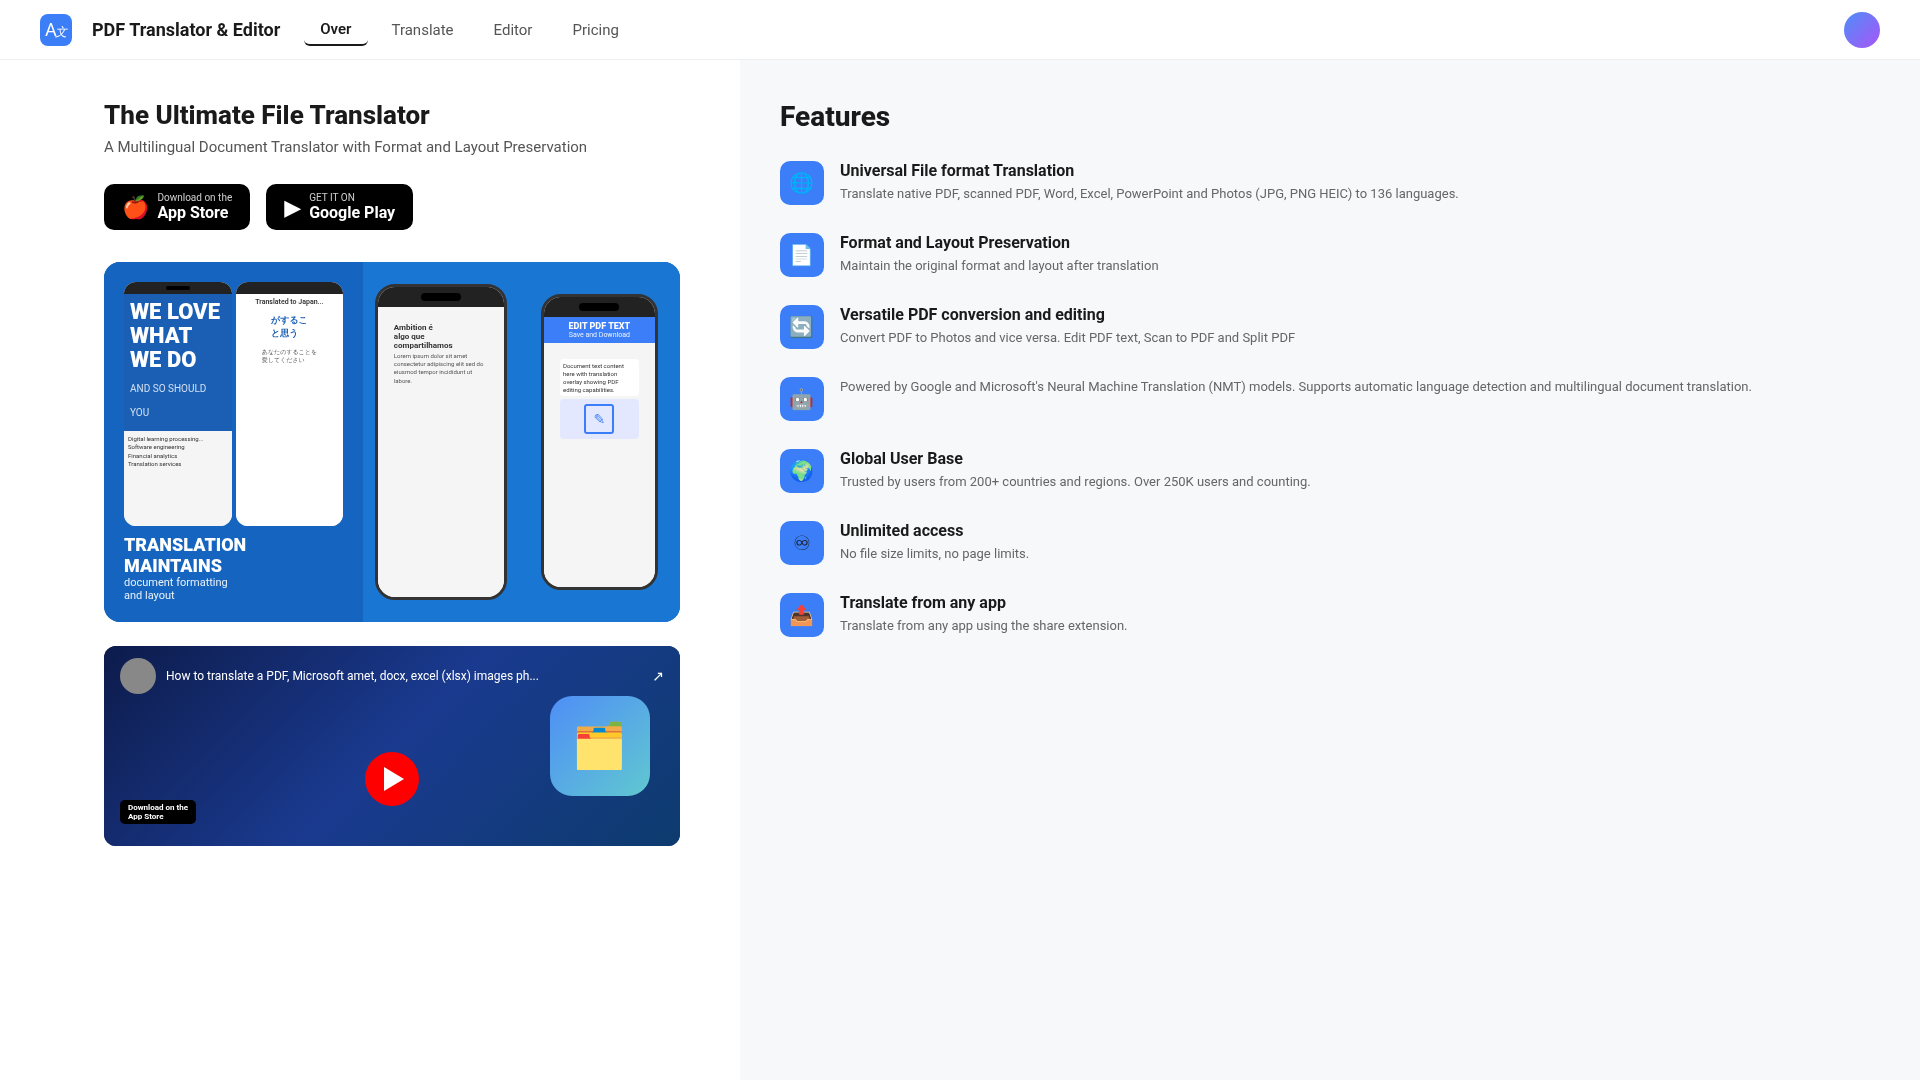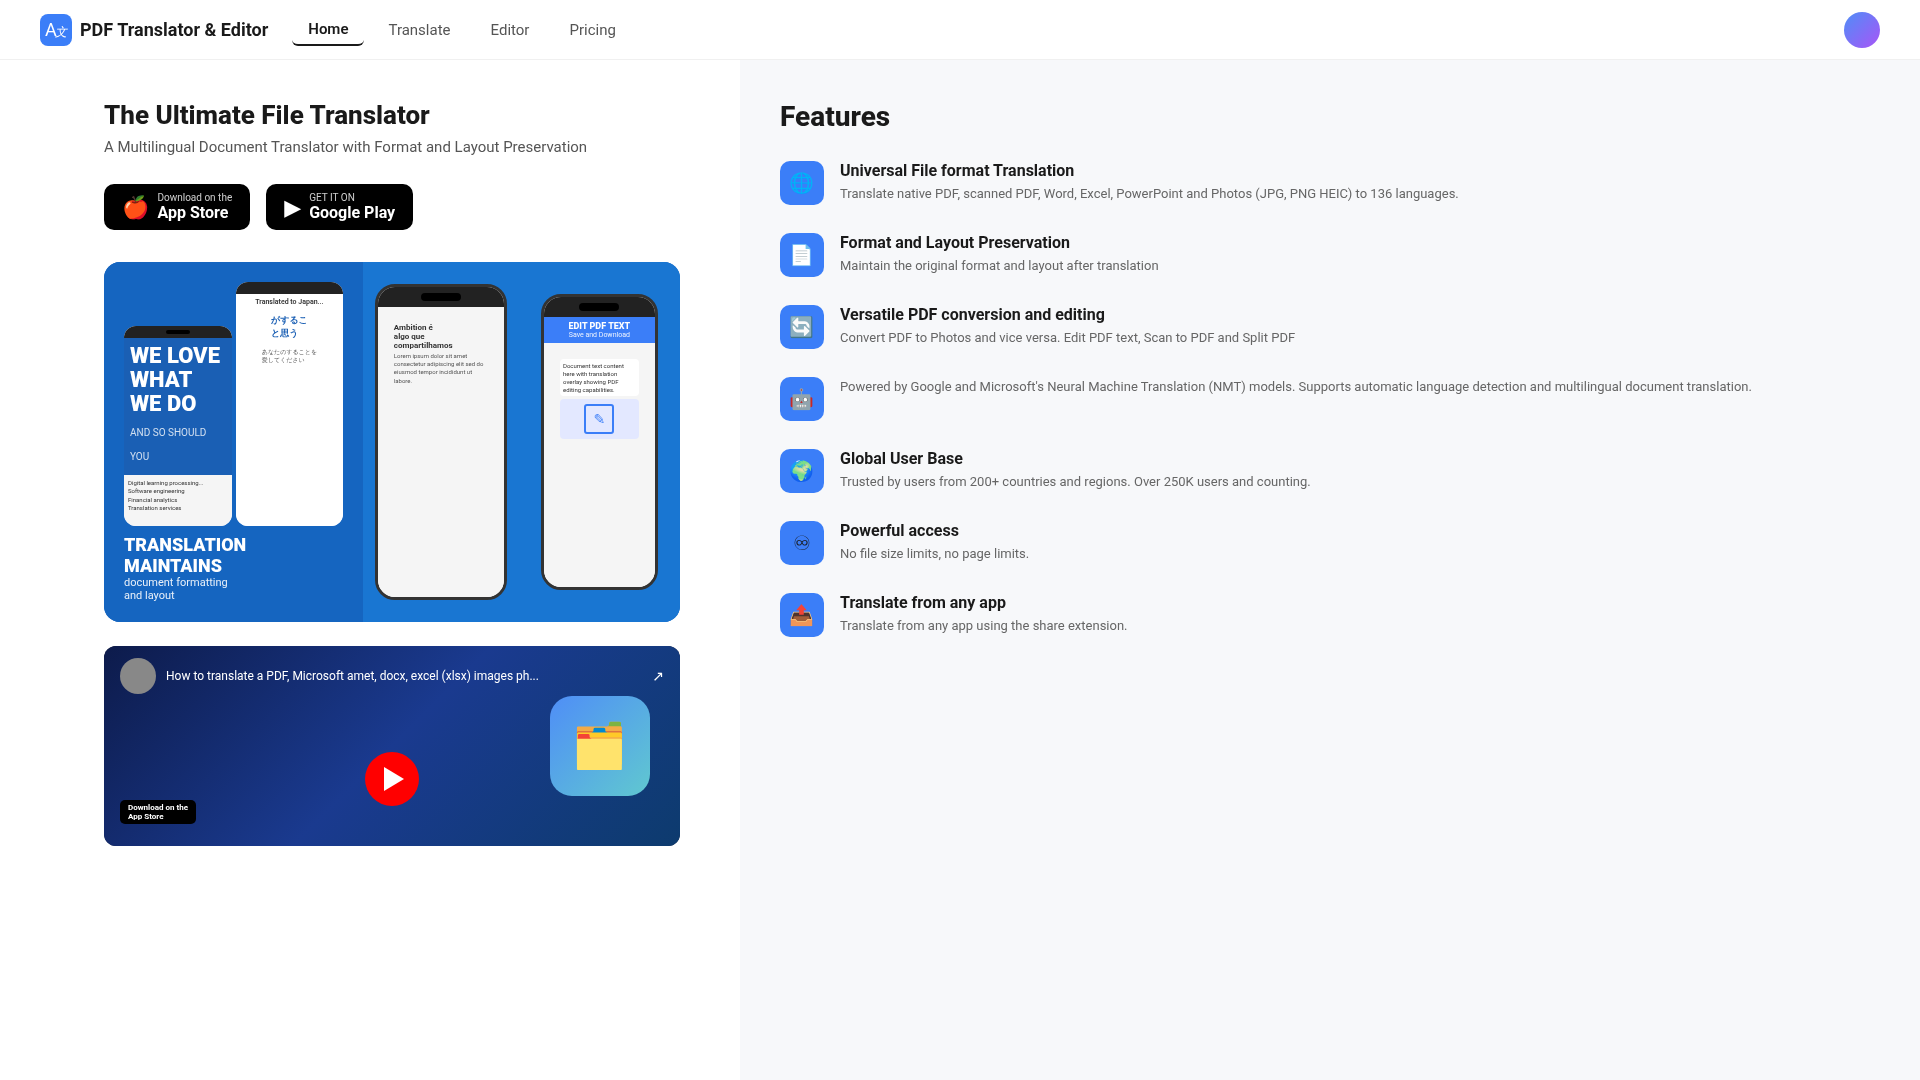--- a/index.html
+++ b/index.html
@@ -6,21 +6,21 @@
     body { font-family: -apple-system, BlinkMacSystemFont, 'Segoe UI', Roboto, sans-serif; background: #fff; color: #1a1a1a; }
 
     
     header {
       display: flex; align-items: center; justify-content: space-between;
       padding: 0 40px; height: 60px; border-bottom: 1px solid #f0f0f0;
       position: sticky; top: 0; background: #fff; z-index: 100;
     }
     .logo-area { display: flex; align-items: center; gap: 8px; }
     .logo-icon { width: 32px; height: 32px; }
-    .logo-text { font-size: 18px; font-weight: 700; color: #1a1a1a; }
+    .logo-text { font-size: 18px; font-weight: 700; color: #1a1a1a; margin-left: 12px; }
     nav { display: flex; align-items: center; gap: 8px; margin-left: 20px; }
     nav a {
       padding: 6px 16px; font-size: 15px; color: #555; text-decoration: none;
       border-radius: 6px; cursor: pointer;
     }
     nav a.active { color: #1a1a1a; font-weight: 600; border-bottom: 2px solid #1a1a1a; }
     .header-right { display: flex; align-items: center; }
     .avatar { width: 36px; height: 36px; border-radius: 50%; background: linear-gradient(135deg, #4f8ef7, #a855f7); cursor: pointer; }
 
     
@@ -111,21 +111,21 @@
   <div style="display:flex;align-items:center;gap:4px;">
     <div class="logo-area">
       <svg class="logo-icon" viewBox="0 0 32 32" fill="none" xmlns="http://www.w3.org/2000/svg">
         <rect width="32" height="32" rx="8" fill="#3b7ef8"></rect>
         <text x="5" y="22" font-size="18" fill="white">A</text>
         <text x="15" y="22" font-size="12" fill="white" font-style="italic">文</text>
       </svg>
       <span class="logo-text">PDF Translator &amp; Editor</span>
     </div>
     <nav>
-      <a class="active">Home</a>
+      <a class="active">Over</a>
       <a>Translate</a>
       <a>Editor</a>
       <a>Pricing</a>
     </nav>
   </div>
   <div class="header-right">
     <div class="avatar"></div>
   </div>
 </header>
 
@@ -152,21 +152,21 @@
           <span class="app-btn-large">Google Play</span>
         </div>
       </div>
     </div>
 
     <div class="screenshots">
 
       <div class="screenshot-left">
         <div style="flex:1;display:flex;gap:4px;">
 
-          <div style="flex:1;background:#fff;border-radius:12px;overflow:hidden;display:flex;flex-direction:column;margin-top:44px;">
+          <div style="flex:1;background:#fff;border-radius:12px;overflow:hidden;display:flex;flex-direction:column;">
             <div style="height:12px;background:#222;display:flex;align-items:center;justify-content:center;">
               <div style="width:24px;height:4px;background:#000;border-radius:2px;"></div>
             </div>
             <div style="flex:1;background:#1a5fb4;display:flex;flex-direction:column;justify-content:center;padding:6px;">
               <div class="we-love">WE LOVE<br>WHAT WE DO<br><span style="font-size:10px;font-weight:400;color:rgba(255,255,255,0.8)">AND SO SHOULD YOU</span></div>
             </div>
             <div style="flex:1;background:#f5f5f5;padding:4px;">
               <div style="font-size:6px;color:#333;line-height:1.4;">Digital learning processing...<br>Software engineering<br>Financial analytics<br>Translation services</div>
             </div>
           </div>
@@ -291,21 +291,21 @@
       <div class="feature-text">
         <div class="feature-name">Global User Base</div>
         <div class="feature-desc">Trusted by users from 200+ countries and regions. Over 250K users and counting.</div>
       </div>
     </div>
         <div class="feature-item">
       <div class="feature-icon-wrap" style="background:#3b7ef8">
         <span>♾</span>
       </div>
       <div class="feature-text">
-        <div class="feature-name">Powerful access</div>
+        <div class="feature-name">Unlimited access</div>
         <div class="feature-desc">No file size limits, no page limits.</div>
       </div>
     </div>
         <div class="feature-item">
       <div class="feature-icon-wrap" style="background:#3b7ef8">
         <span>📤</span>
       </div>
       <div class="feature-text">
         <div class="feature-name">Translate from any app</div>
         <div class="feature-desc">Translate from any app using the share extension.</div>

